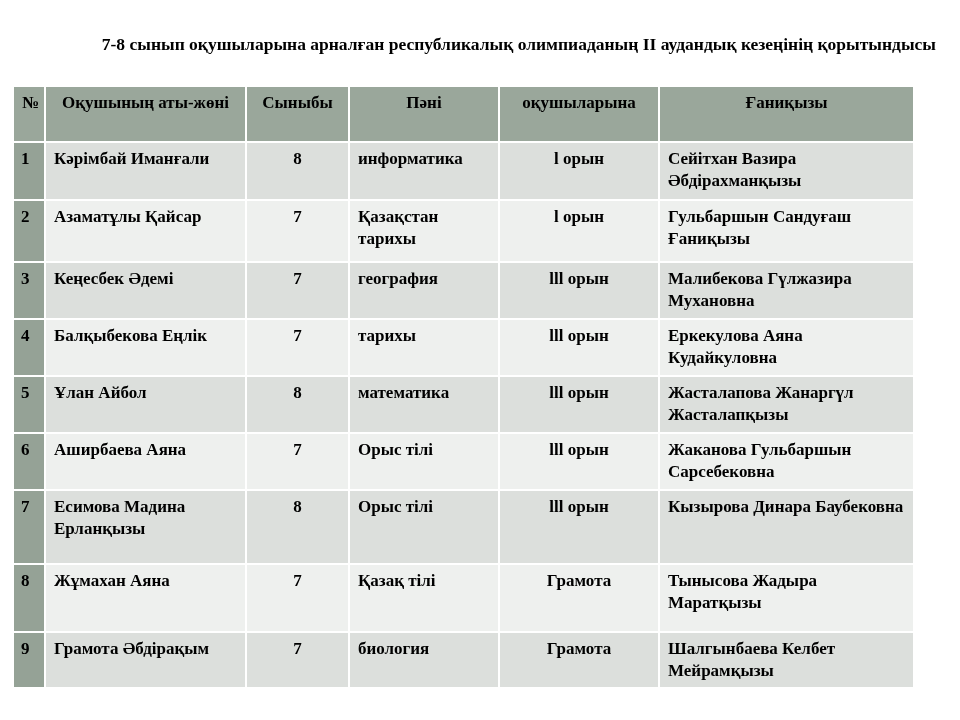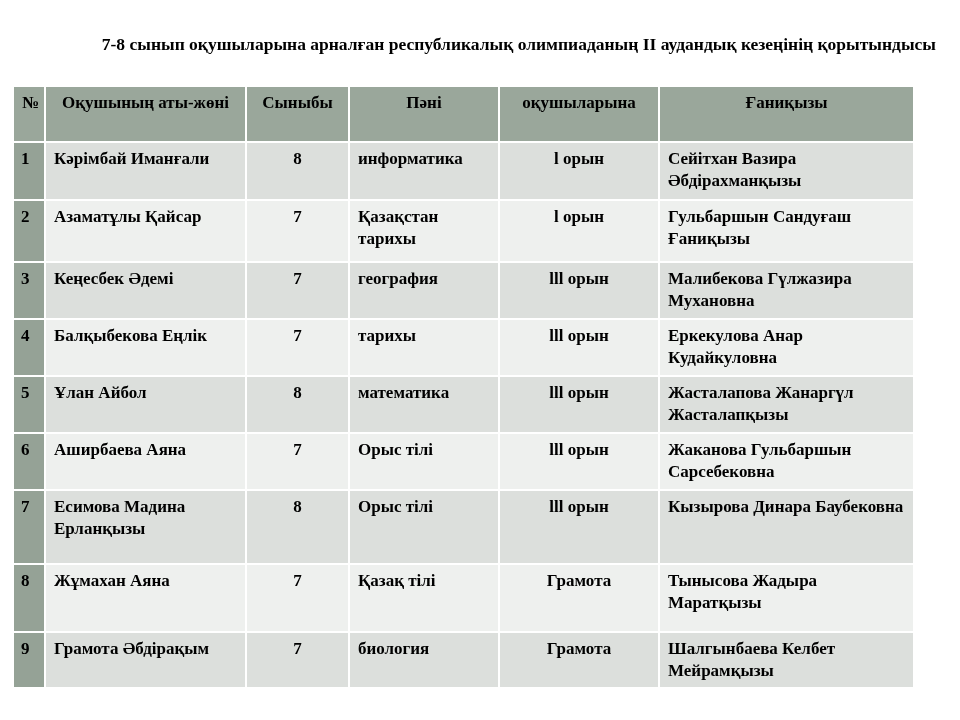--- a/index.html
+++ b/index.html
@@ -91,21 +91,21 @@
       <td class="result">lll орын</td>
       <td class="teacher">Малибекова Гүлжазира
 Мухановна</td>
     </tr>
     <tr>
       <td class="numcol">4</td>
       <td class="name">Балқыбекова Еңлік</td>
       <td class="grade">7</td>
       <td class="subject">тарихы</td>
       <td class="result">lll орын</td>
-      <td class="teacher">Еркекулова Анар
+      <td class="teacher">Еркекулова Аяна
 Кудайкуловна</td>
     </tr>
     <tr>
       <td class="numcol">5</td>
       <td class="name">Ұлан Айбол</td>
       <td class="grade">8</td>
       <td class="subject">математика</td>
       <td class="result">lll орын</td>
       <td class="teacher">Жасталапова Жанаргүл
 Жасталапқызы</td>

